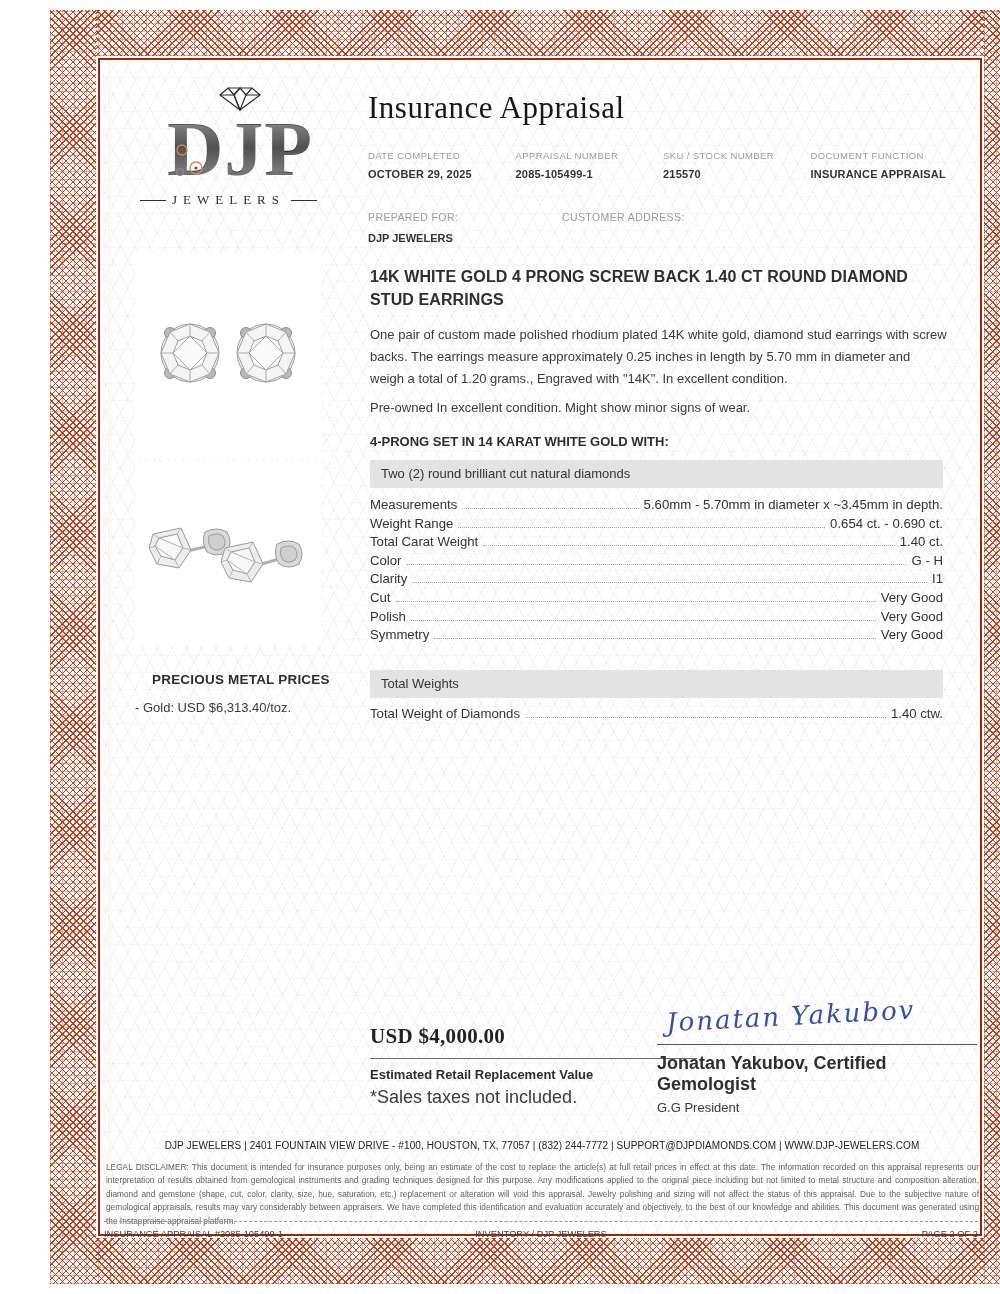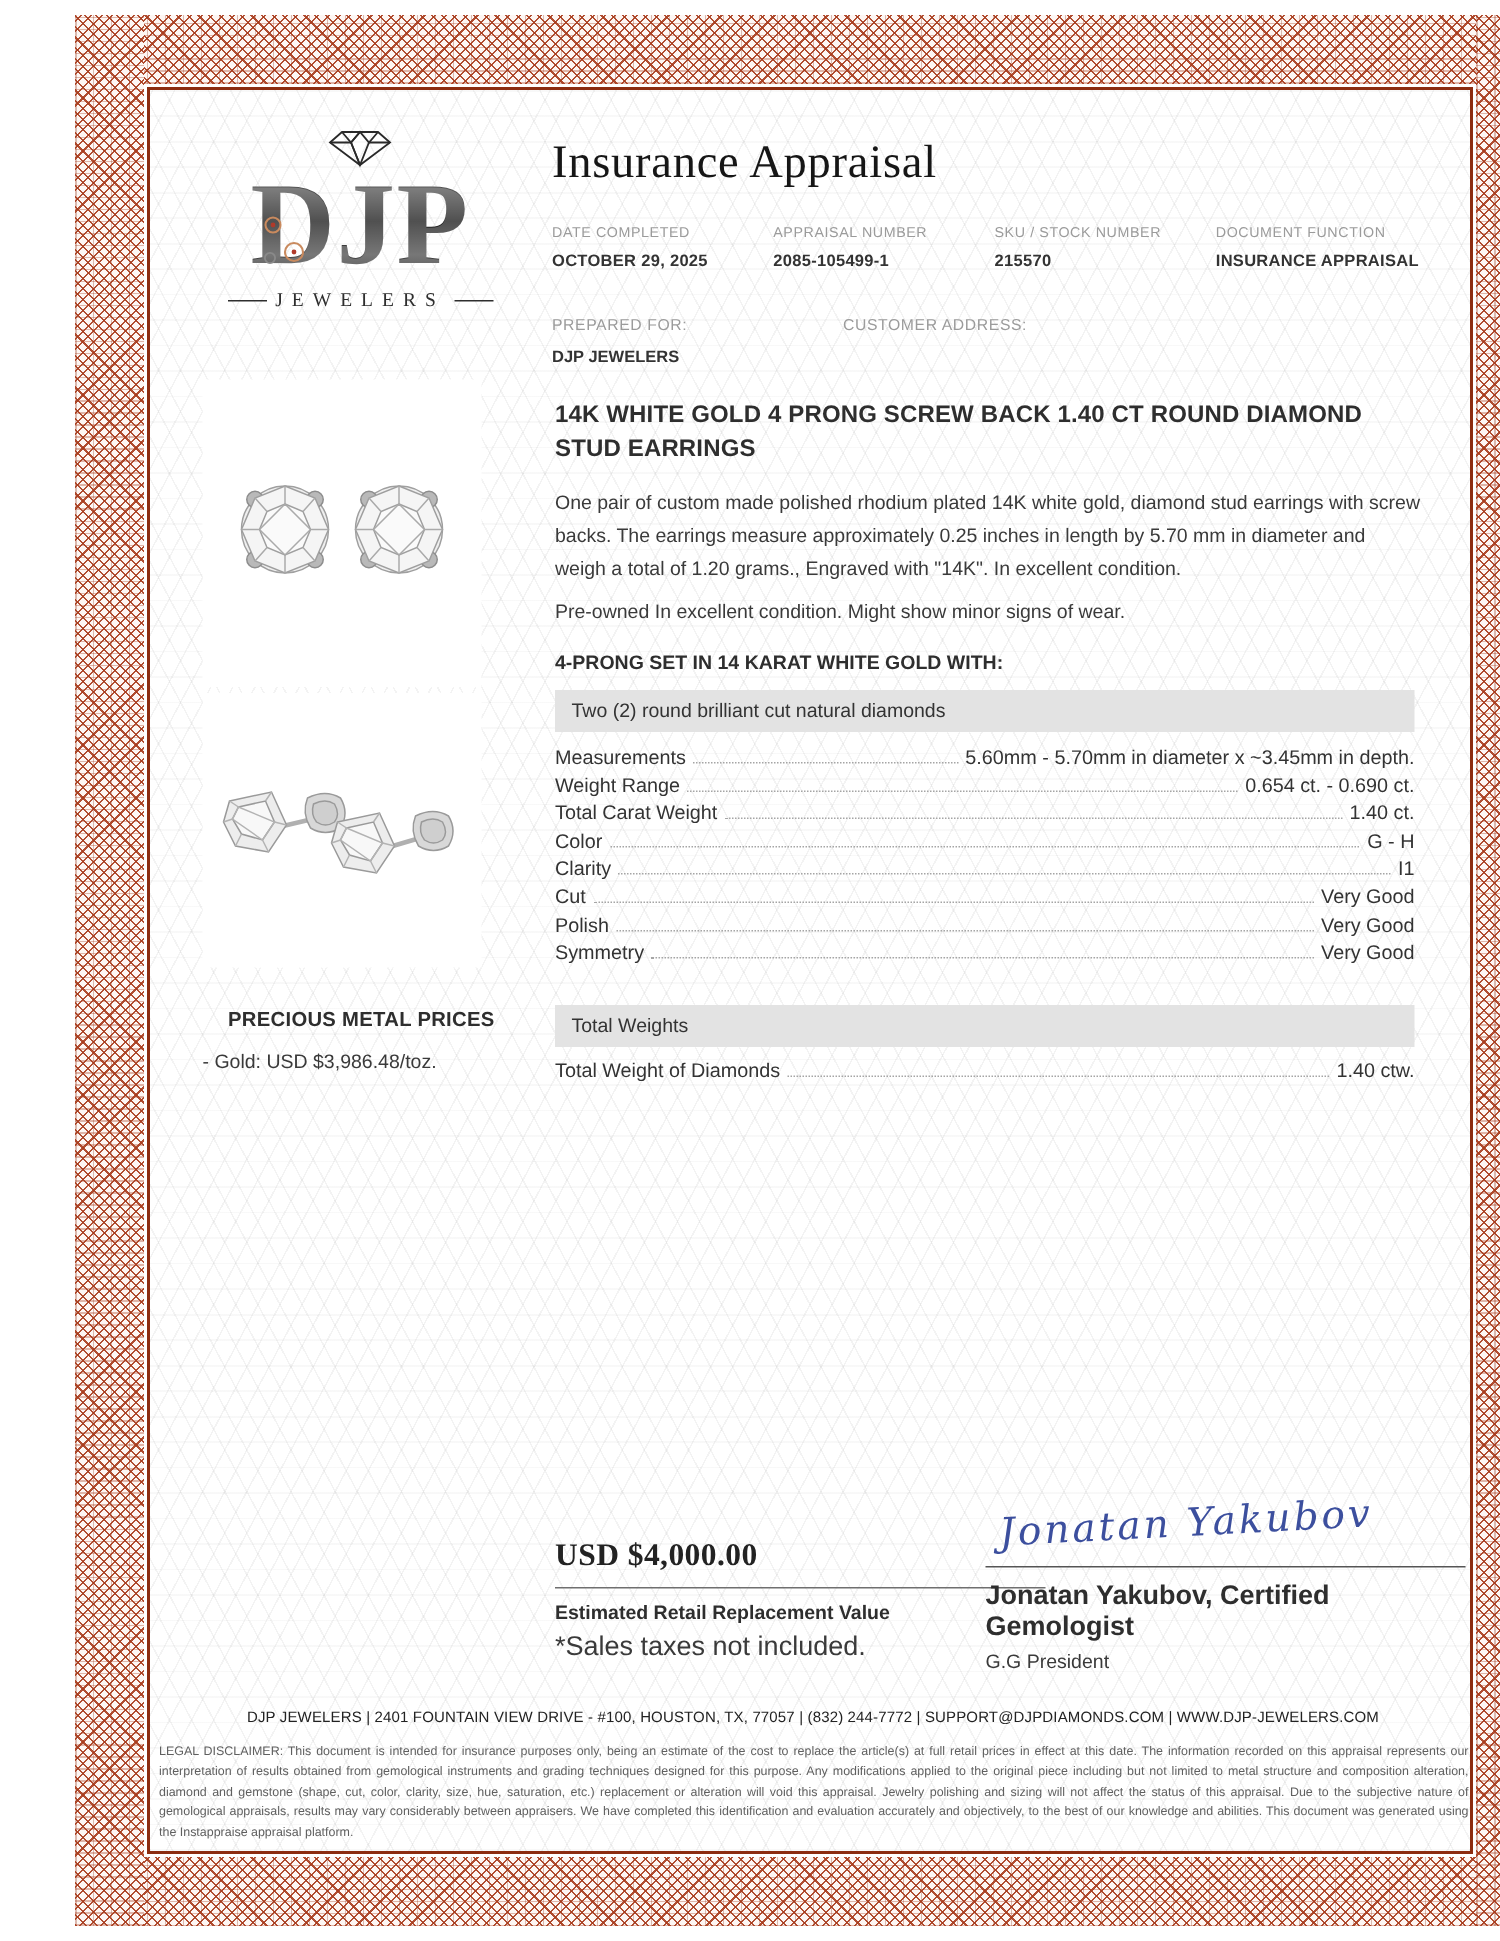--- a/index.html
+++ b/index.html
@@ -35,21 +35,21 @@
   .logo { position:absolute; left:100px; top:86px; width:200px; text-align:center; }
   .logo-diamond { display:block; margin:0 auto 0; }
   .logo-brand {
     font-family:"Liberation Serif", serif; font-weight:700; font-size:78px; line-height:0.95;
     letter-spacing:1px;
     background:linear-gradient(180deg,#777 0%,#161616 48%,#4a4a4a 78%,#1d1d1d 100%);
     -webkit-background-clip:text; background-clip:text; color:transparent;
     text-shadow:0 1px 0 rgba(255,255,255,0.25);
   }
   .logo-gears { position:absolute; left:28px; top:52px; }
-  .logo-sub { margin-top:6px; display:flex; align-items:center; justify-content:center; gap:6px;
+  .logo-sub { margin-top:6px; display:flex; align-items:center; gap:6px;
     color:#2e2e2e; font-size:13px; letter-spacing:6px; font-family:"Liberation Serif", serif; }
   .logo-sub .dash { display:inline-block; width:26px; height:1px; background:#2e2e2e; }
 
   
   .doc-title { position:absolute; left:328px; top:90px; font-family:"Liberation Serif", serif;
     font-size:31px; color:#161616; letter-spacing:0.5px; }
   .meta-row { position:absolute; left:328px; top:150px; width:590px; display:flex; }
   .meta-col { width:148px; }
   .meta-label { font-size:9.5px; color:#9b9b9b; letter-spacing:0.4px; text-transform:uppercase; }
   .meta-value { font-size:11px; font-weight:700; color:#333; margin-top:7px; letter-spacing:0.2px; }
@@ -241,21 +241,21 @@
         <polygon points="88,58 106,54 112,68 104,80 90,76 84,66" fill="#f8f8f8"></polygon>
         <g stroke="#b3b3b3" fill="none">
           <path d="M82 54 L88 58 M110 48 L106 54 M120 70 L112 68 M108 88 L104 80 M86 84 L90 76 M78 68 L84 66"></path>
           <path d="M88 58 L112 68 L104 80 L84 66 Z"></path>
         </g>
       </g>
     </svg>
   </div>
 
   <div class="metal-heading">PRECIOUS METAL PRICES</div>
-  <div class="metal-line">- Gold: USD $3,986.48/toz.</div>
+  <div class="metal-line">- Gold: USD $6,313.40/toz.</div>
 
   <div class="item-title">14K WHITE GOLD 4 PRONG SCREW BACK 1.40 CT ROUND DIAMOND STUD EARRINGS</div>
   <div class="item-desc">One pair of custom made polished rhodium plated 14K white gold, diamond stud earrings with screw backs. The earrings measure approximately 0.25 inches in length by 5.70 mm in diameter and weigh a total of 1.20 grams., Engraved with "14K". In excellent condition.</div>
   <div class="item-cond">Pre-owned In excellent condition. Might show minor signs of wear.</div>
 
   <div class="sec-head">4-PRONG SET IN 14 KARAT WHITE GOLD WITH:</div>
   <div class="gray-bar bar-diamonds">Two (2) round brilliant cut natural diamonds</div>
 
   <div class="spec-table">
     <div class="spec-row">
@@ -319,14 +319,19 @@
   <div class="sig-block">
     <div class="sig-script">Jonatan Yakubov</div>
     <hr class="sig-rule">
     <div class="sig-name">Jonatan Yakubov, Certified Gemologist</div>
     <div class="sig-role">G.G President</div>
   </div>
 
   <div class="contact">DJP JEWELERS | 2401 FOUNTAIN VIEW DRIVE - #100, HOUSTON, TX, 77057 | (832) 244-7772 | SUPPORT@DJPDIAMONDS.COM | WWW.DJP-JEWELERS.COM</div>
   <div class="disclaimer">LEGAL DISCLAIMER: This document is intended for insurance purposes only, being an estimate of the cost to replace the article(s) at full retail prices in effect at this date. The information recorded on this appraisal represents our interpretation of results obtained from gemological instruments and grading techniques designed for this purpose. Any modifications applied to the original piece including but not limited to metal structure and composition alteration, diamond and gemstone (shape, cut, color, clarity, size, hue, saturation, etc.) replacement or alteration will void this appraisal. Jewelry polishing and sizing will not affect the status of this appraisal.  Due to the subjective nature of gemological appraisals, results may vary considerably between appraisers. We have completed this identification and evaluation accurately and objectively, to the best of our knowledge and abilities. This document was generated using the Instappraise appraisal platform.</div>
 
+  <div class="bottom-bar">
+    <div class="bb-left">INSURANCE APPRAISAL #2085-105499-1</div>
+    <div class="bb-center">INVENTORY / DJP JEWELERS</div>
+    <div class="bb-right">PAGE 2 OF 2</div>
+  </div>
 
 </div>
 
 </body></html>

